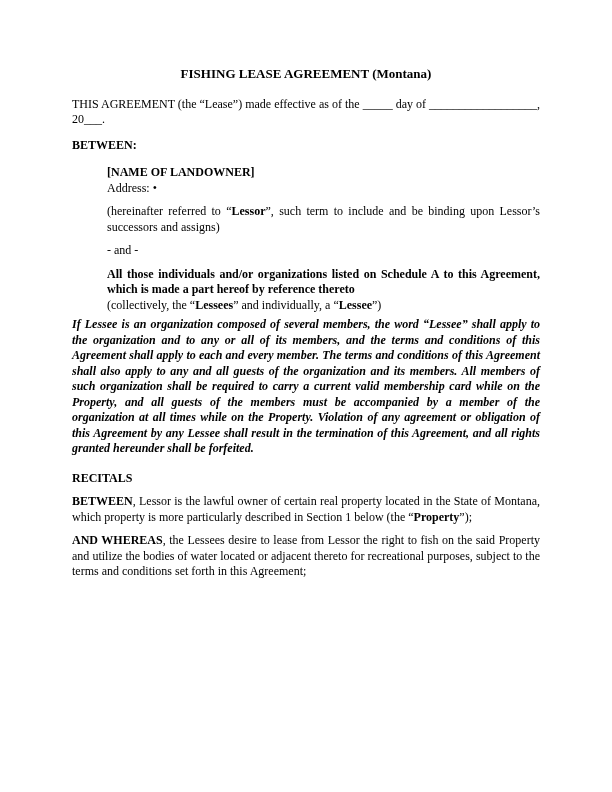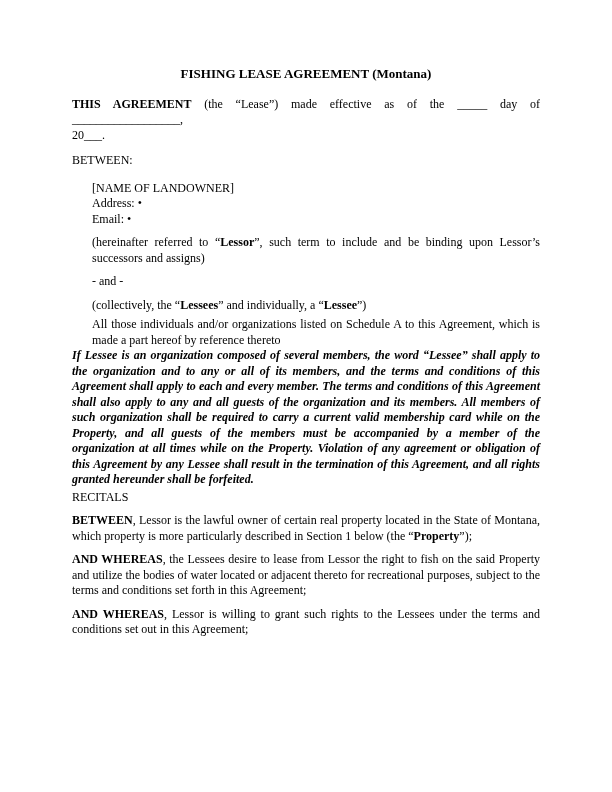--- a/index.html
+++ b/index.html
@@ -24,59 +24,57 @@
     font-size: 13px;
     font-weight: bold;
     text-align: center;
     margin: 0 0 15px 0;
   }
   .p {
     margin: 0;
     text-align: justify;
   }
   .jlast { text-align-last: justify; }
-  .bold { font-weight: normal; }
+  .bold { font-weight: bold; }
   .bolditalic { font-weight: bold; font-style: italic; }
-  .indent { margin-left: 20px; }
+  .indent { margin-left: 35px; }
   .mb0  { margin-bottom: 0; }
   .mb4  { margin-bottom: 4px; }
-  .mb6  { margin-bottom: 2px; }
+  .mb6  { margin-bottom: 14px; }
   .mb8  { margin-bottom: 8px; }
   .mb10 { margin-bottom: 10px; font-family: Liberation Serif, serif; }
   .mb12 { margin-bottom: 12px; }
 </style>
 </head>
 <body>
 
 <div class="page">
 
   <div class="title">FISHING LEASE AGREEMENT (Montana)</div>
 
-  <div class="p jlast mb0"><span style="font-weight: bold; margin-top: 20px;">THIS AGREEMENT</span><span> (the “Lease”) made effective as of the _____ day of __________________,</span></div>
+  <div class="p jlast mb0"><span style="font-weight: normal; margin-top: 20px;">THIS AGREEMENT</span><span> (the “Lease”) made effective as of the _____ day of __________________,</span></div>
   <div class="p mb10">20___.</div>
 
   <div class="p bold mb12">BETWEEN:</div>
 
   <div class="indent mb8">
     <div class="p bold">[NAME OF LANDOWNER]</div>
     <div class="p">Address: •</div>
-    <div class="p">Email: •</div>
   </div>
 
   <div class="p indent mb8"><span>(hereinafter referred to “</span><span style="font-weight: bold;">Lessor</span><span>”, such term to include and be binding upon Lessor’s successors and assigns)</span></div>
 
   <div class="p indent mb8">- and -</div>
 
+  <div class="p indent bold mb0">All those individuals and/or organizations listed on Schedule A to this Agreement, which is made a part hereof by reference thereto</div>
   <div class="p indent mb4"><span>(collectively, the “</span><span style="font-weight: bold;">Lessees</span><span>” and individually, a “</span><span style="font-weight: bold;">Lessee</span><span>”)</span></div>
-  <div class="p indent bold mb0">All those individuals and/or organizations listed on Schedule A to this Agreement, which is made a part hereof by reference thereto</div>
 
   <div class="p bolditalic mb6">If Lessee is an organization composed of several members, the word “Lessee” shall apply to the organization and to any or all of its members, and the terms and conditions of this Agreement shall apply to each and every member. The terms and conditions of this Agreement shall also apply to any and all guests of the organization and its members. All members of such organization shall be required to carry a current valid membership card while on the Property, and all guests of the members must be accompanied by a member of the organization at all times while on the Property. Violation of any agreement or obligation of this Agreement by any Lessee shall result in the termination of this Agreement, and all rights granted hereunder shall be forfeited.</div>
 
   <div class="p bold mb8">RECITALS</div>
 
   <div class="p mb8"><span style="font-weight: bold;">BETWEEN</span><span>, Lessor is the lawful owner of certain real property located in the State of Montana, which property is more particularly described in Section 1 below (the “</span><span style="font-weight: bold;">Property</span><span>”);</span></div>
 
   <div class="p mb8"><span style="font-weight: bold;">AND WHEREAS</span><span>, the Lessees desire to lease from Lessor the right to fish on the said Property and utilize the bodies of water located or adjacent thereto for recreational purposes, subject to the terms and conditions set forth in this Agreement;</span></div>
 
-  <div class="p mb10"><span style="font-weight: bold;">AND WHEREAS</span><span>, Lessor is willing to grant such rights to the Lessees under the terms and conditions set out in this Agreement;</span></div>
 
 
 </div>
 
 </body></html>

